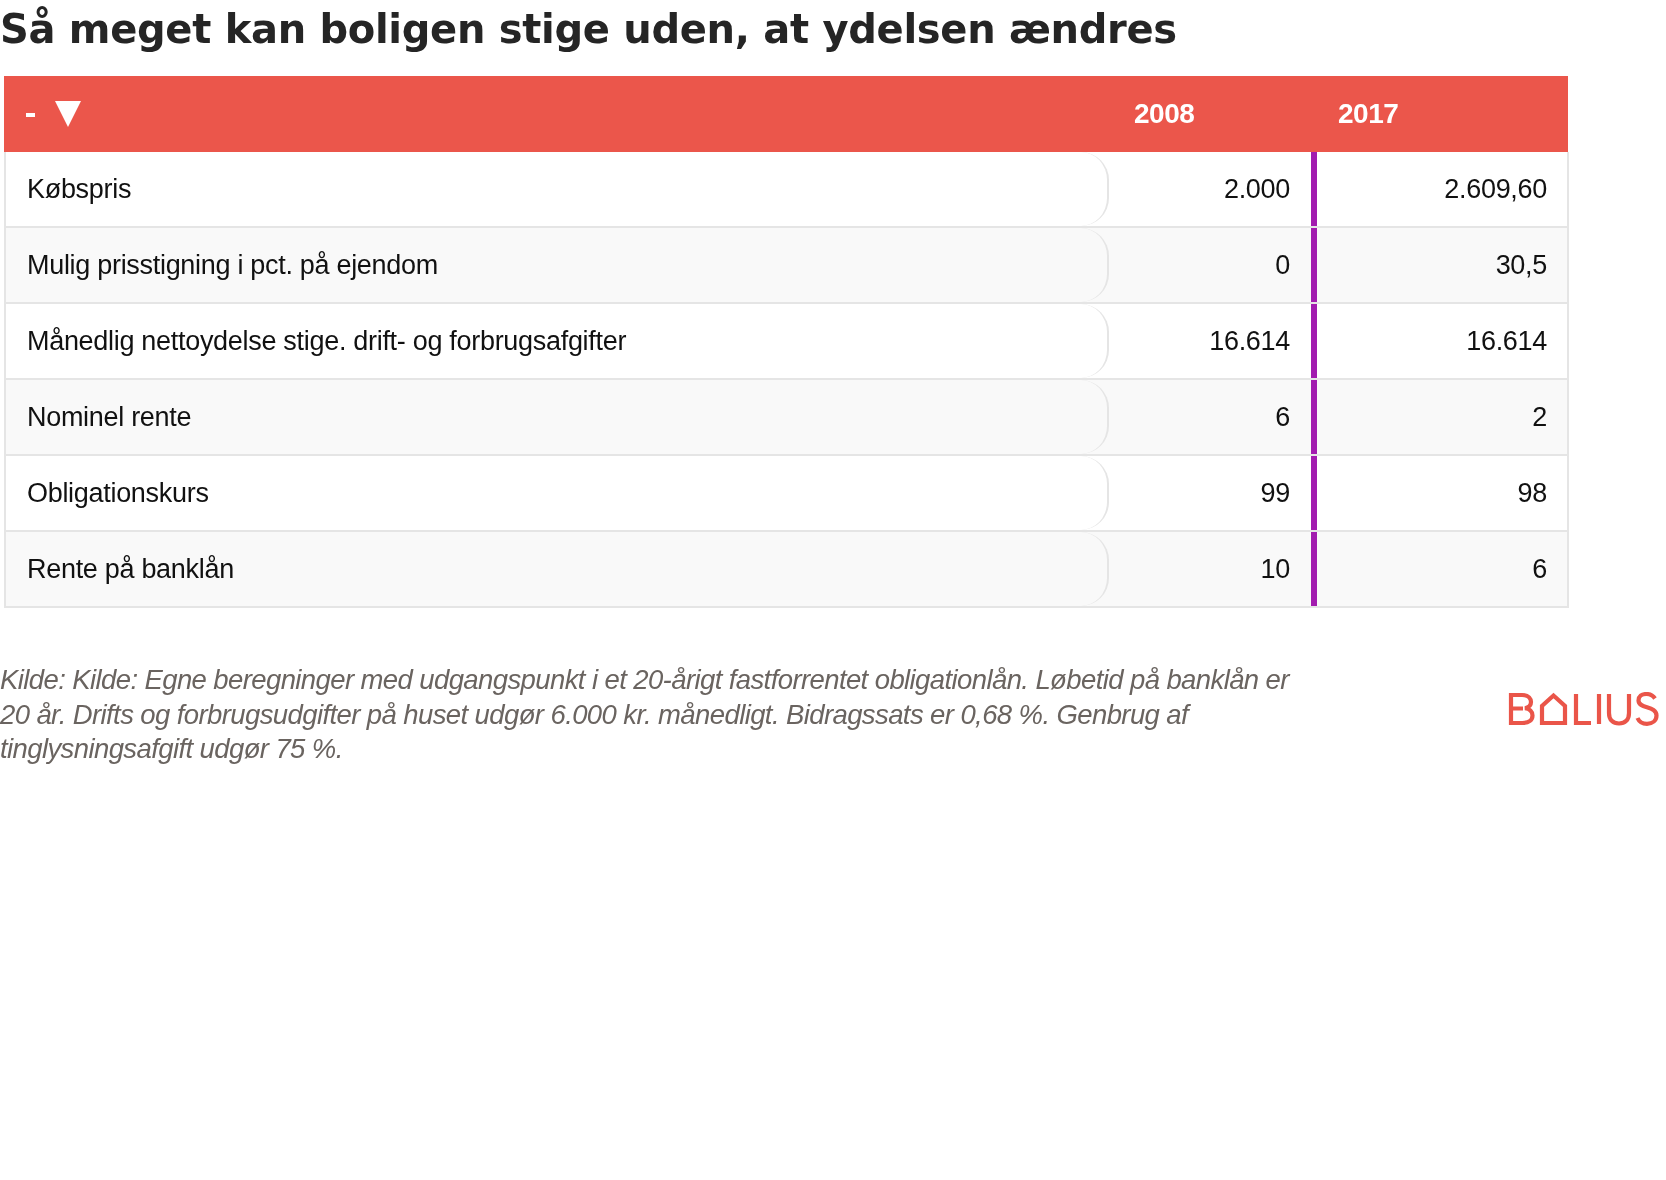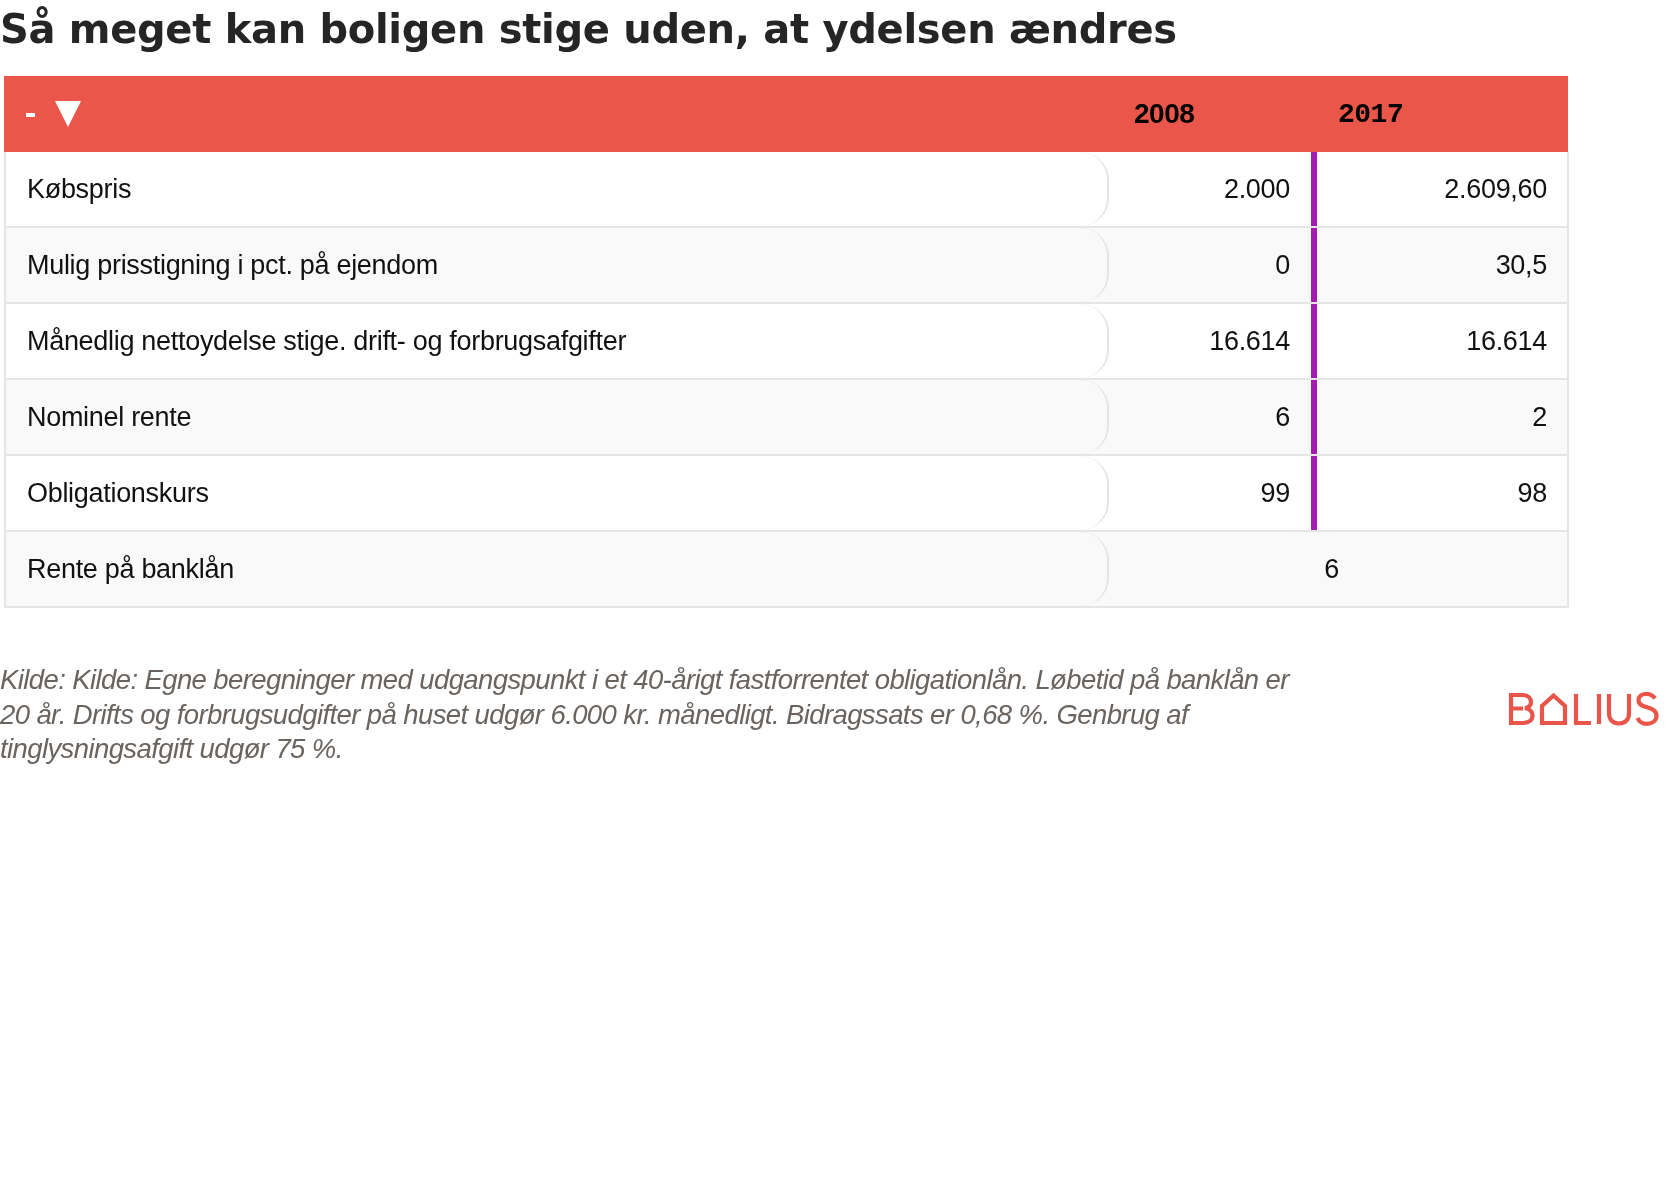--- a/index.html
+++ b/index.html
@@ -31,21 +31,21 @@
       position: absolute;
       left: 4px;
       top: 76px;
       width: 1565px;
       border-collapse: collapse;
     }
     .thead {
       display: flex;
       height: 76px;
       background: #eb564b;
-      color: #000000;
+      color: #ffffff;
       align-items: center;
       width: 1564px;
     }
     .th-first {
       width: 1105px;
       padding-left: 22px;
       display: flex;
       align-items: center;
       gap: 20px;
       height: 100%;
@@ -67,21 +67,21 @@
     }
     .th-year {
       font-weight: bold;
       font-size: 28px;
       height: 100%;
       display: flex;
       align-items: center;
       letter-spacing: -0.5px;
     }
     .th-2008 { width: 208px; padding-left: 25px; }
-    .th-2017 { width: 251px; padding-left: 21px; font-family: Liberation Mono, monospace; }
+    .th-2017 { width: 251px; padding-left: 21px; }
     .tbody {
       border-left: 2px solid #e5e5e5;
       border-right: 2px solid #e5e5e5;
       width: 1565px;
     }
     .row {
       display: flex;
       height: 76px;
       border-bottom: 2px solid #e5e5e5;
       font-size: 27px;
@@ -166,27 +166,28 @@
       <div class="cell cell-num-2008">6</div>
       <div class="cell cell-num-2017">2</div>
     </div>
     <div class="row">
       <div class="cell cell-label">Obligationskurs</div>
       <div class="cell cell-num-2008">99</div>
       <div class="cell cell-num-2017">98</div>
     </div>
     <div class="row">
       <div class="cell cell-label">Rente på banklån</div>
+      <div class="cell cell-num-2008">10</div>
       <div class="cell cell-num-2017">6</div>
     </div>
   </div>
 </div>
 
 <div class="footnote">
-  <div>Kilde: Kilde: Egne beregninger med udgangspunkt i et 40-årigt fastforrentet obligationlån. Løbetid på banklån er</div>
+  <div>Kilde: Kilde: Egne beregninger med udgangspunkt i et 20-årigt fastforrentet obligationlån. Løbetid på banklån er</div>
   <div>20 år. Drifts og forbrugsudgifter på huset udgør 6.000 kr. månedligt. Bidragssats er 0,68 %. Genbrug af</div>
   <div>tinglysningsafgift udgør 75 %.</div>
 </div>
 
 <svg class="logo" viewBox="0 0 155 34" xmlns="http://www.w3.org/2000/svg">
   <g fill="none" stroke="#ea5549" stroke-width="4.2" stroke-linejoin="miter">
 
     <path d="M4 3 H15 C22 3 24 7 24 10 C24 13.5 21.5 15.5 18 16.2 C22.5 16.8 25.5 19.5 25.5 23.5 C25.5 28 22 31 15.5 31 H4 Z M4 16.5 H16"></path>
 
     <path d="M35 31 V14 L46.5 3.5 L58 14 V31 Z"></path>

